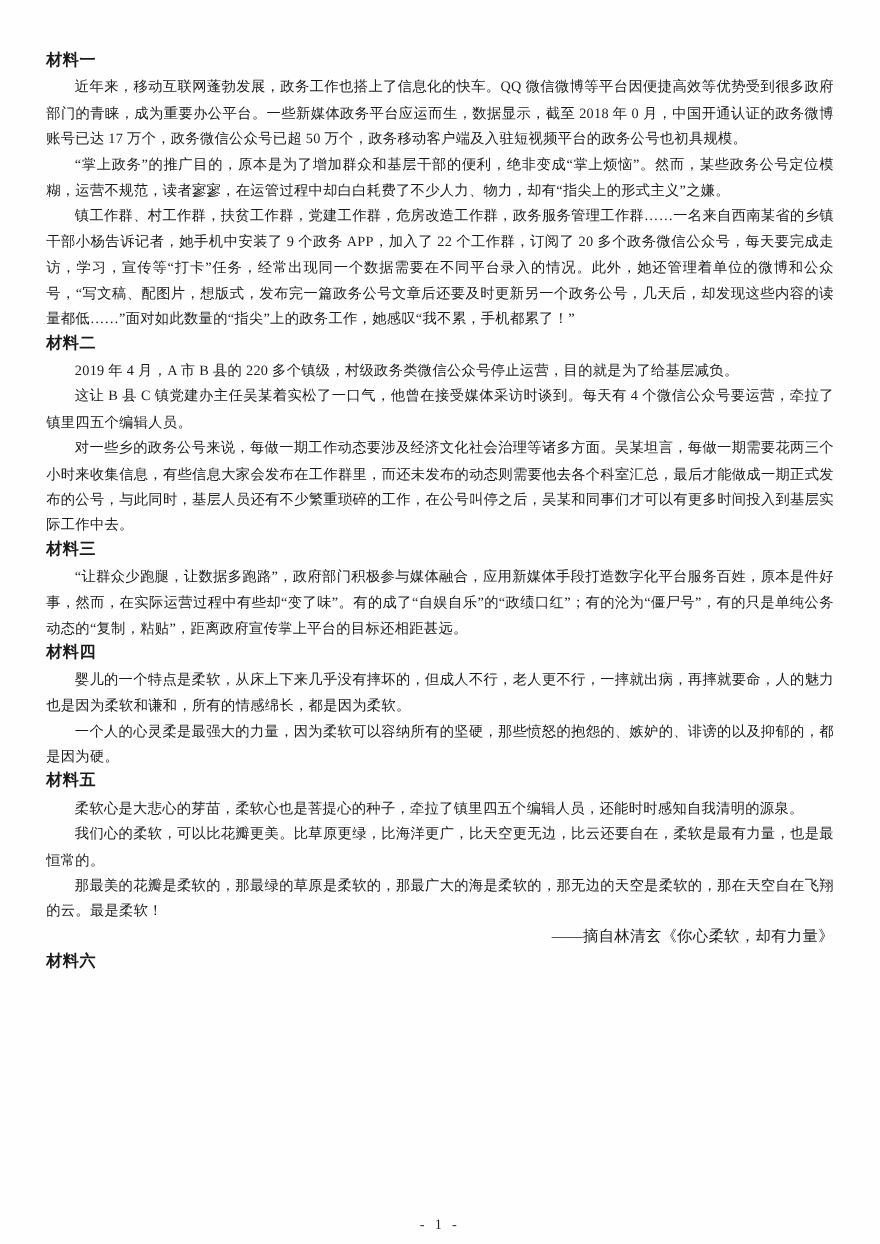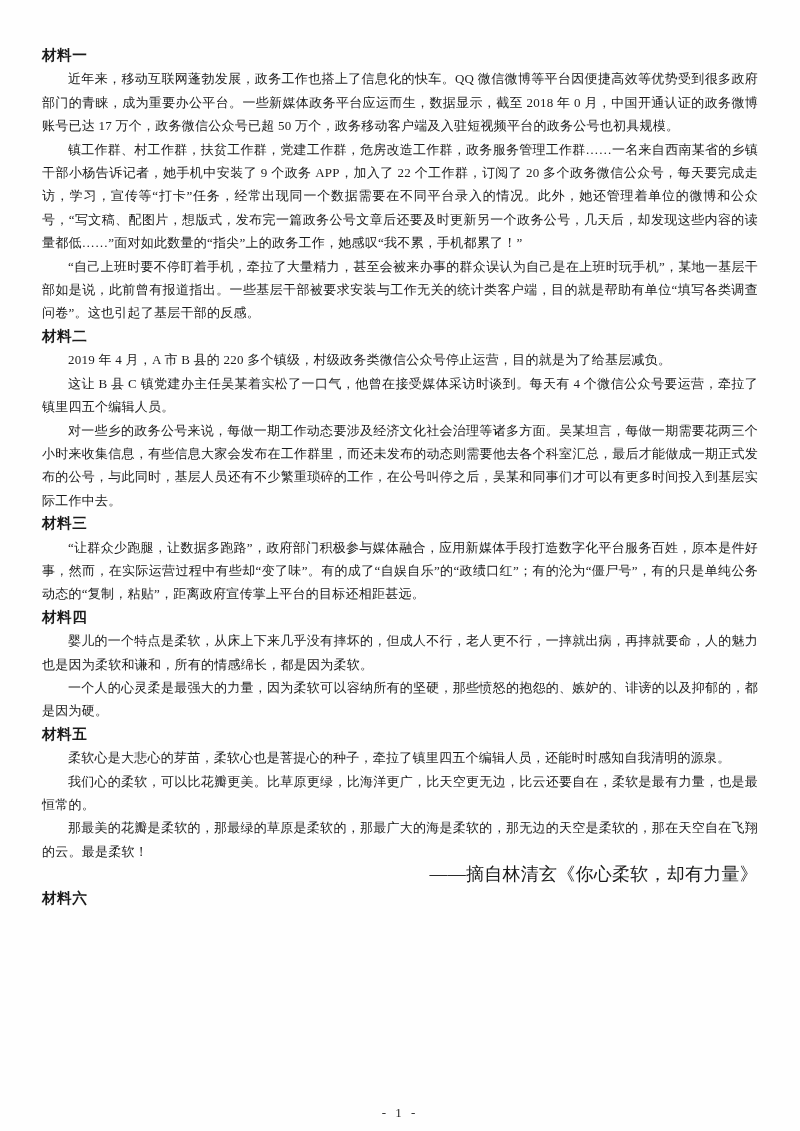--- a/index.html
+++ b/index.html
@@ -35,21 +35,21 @@
     text-indent: 2em;
     font-size: 13px;
     line-height: 23.4px;
     text-align: justify;
     text-justify: inter-ideograph;
     letter-spacing: 0.25px;
   }
   .attribution {
     margin: 0;
     text-align: right;
-    font-size: 18px;
+    font-size: 14px;
     line-height: 23.4px;
     letter-spacing: 0.25px;
   }
   .page-number {
     position: absolute;
     bottom: 10px;
     left: 0;
     width: 100%;
     text-align: center;
     font-size: 13px;
@@ -58,22 +58,22 @@
   }
 </style>
 </head>
 <body>
 
 <div class="page">
   <div class="content">
 
     <div class="sec-heading">材料一</div>
     <p class="para">近年来，移动互联网蓬勃发展，政务工作也搭上了信息化的快车。QQ 微信微博等平台因便捷高效等优势受到很多政府部门的青睐，成为重要办公平台。一些新媒体政务平台应运而生，数据显示，截至 2018 年 0 月，中国开通认证的政务微博账号已达 17 万个，政务微信公众号已超 50 万个，政务移动客户端及入驻短视频平台的政务公号也初具规模。</p>
+    <p class="para">“掌上政务”的推广目的，原本是为了增加群众和基层干部的便利，绝非变成“掌上烦恼”。然而，某些政务公号定位模糊，运营不规范，读者寥寥，在运管过程中却白白耗费了不少人力、物力，却有“指尖上的形式主义”之嫌。</p>
     <p class="para">镇工作群、村工作群，扶贫工作群，党建工作群，危房改造工作群，政务服务管理工作群……一名来自西南某省的乡镇干部小杨告诉记者，她手机中安装了 9 个政务 APP，加入了 22 个工作群，订阅了 20 多个政务微信公众号，每天要完成走访，学习，宣传等“打卡”任务，经常出现同一个数据需要在不同平台录入的情况。此外，她还管理着单位的微博和公众号，“写文稿、配图片，想版式，发布完一篇政务公号文章后还要及时更新另一个政务公号，几天后，却发现这些内容的读量都低……”面对如此数量的“指尖”上的政务工作，她感叹“我不累，手机都累了！”</p>
-    <p class="para">“自己上班时要不停盯着手机，牵拉了大量精力，甚至会被来办事的群众误认为自己是在上班时玩手机”，某地一基层干部如是说，此前曾有报道指出。一些基层干部被要求安装与工作无关的统计类客户端，目的就是帮助有单位“填写各类调查问卷”。这也引起了基层干部的反感。</p>
 
     <div class="sec-heading">材料二</div>
     <p class="para">2019 年 4 月，A 市 B 县的 220 多个镇级，村级政务类微信公众号停止运营，目的就是为了给基层减负。</p>
     <p class="para">这让 B 县 C 镇党建办主任吴某着实松了一口气，他曾在接受媒体采访时谈到。每天有 4 个微信公众号要运营，牵拉了镇里四五个编辑人员。</p>
     <p class="para">对一些乡的政务公号来说，每做一期工作动态要涉及经济文化社会治理等诸多方面。吴某坦言，每做一期需要花两三个小时来收集信息，有些信息大家会发布在工作群里，而还未发布的动态则需要他去各个科室汇总，最后才能做成一期正式发布的公号，与此同时，基层人员还有不少繁重琐碎的工作，在公号叫停之后，吴某和同事们才可以有更多时间投入到基层实际工作中去。</p>
 
     <div class="sec-heading">材料三</div>
     <p class="para">“让群众少跑腿，让数据多跑路”，政府部门积极参与媒体融合，应用新媒体手段打造数字化平台服务百姓，原本是件好事，然而，在实际运营过程中有些却“变了味”。有的成了“自娱自乐”的“政绩口红”；有的沦为“僵尸号”，有的只是单纯公务动态的“复制，粘贴”，距离政府宣传掌上平台的目标还相距甚远。</p>
 
     <div class="sec-heading">材料四</div>

